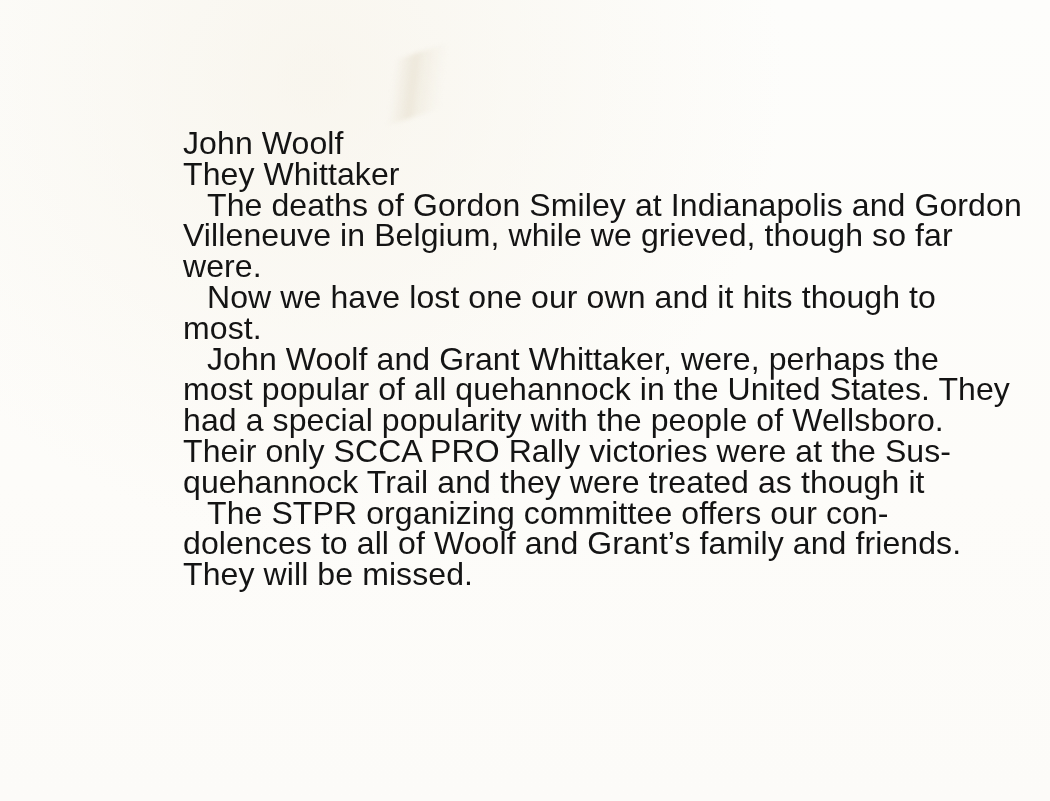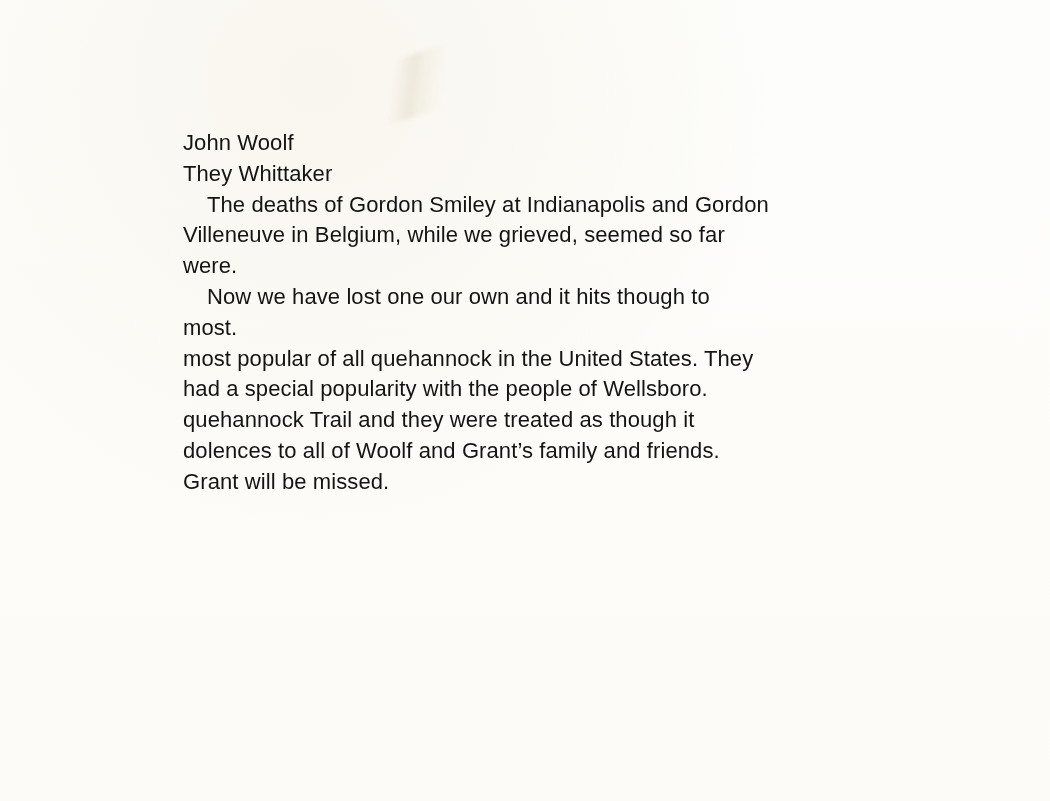--- a/index.html
+++ b/index.html
@@ -41,21 +41,21 @@
     filter: blur(2px);
     pointer-events: none;
   }
 
   .text-block {
     position: absolute;
     left: 183px;
     top: 128px;
     width: 690px;
     color: #141414;
-    font-size: 22px;
+    font-size: 32px;
     line-height: 30.8px;
     letter-spacing: 0.1px;
     -webkit-font-smoothing: antialiased;
   }
 
   .line {
     white-space: pre;
   }
 
   .line.indent {
@@ -65,22 +65,25 @@
 </head>
 <body>
 
 <div class="paper"></div>
 <div class="smudge"></div>
 
 <div class="text-block">
     <div class="line">John Woolf</div>
     <div class="line">They Whittaker</div>
     <div class="line indent">The deaths of Gordon Smiley at Indianapolis and Gordon</div>
-    <div class="line">Villeneuve in Belgium, while we grieved, seemed so far</div>
+    <div class="line">Villeneuve in Belgium, while we grieved, though so far</div>
     <div class="line">were.</div>
     <div class="line indent">Now we have lost one our own and it hits though to</div>
     <div class="line">most.</div>
+    <div class="line indent">John Woolf and Grant Whittaker, were, perhaps the</div>
     <div class="line">most popular of all quehannock in the United States. They</div>
     <div class="line">had a special popularity with the people of Wellsboro.</div>
+    <div class="line">Their only SCCA PRO Rally victories were at the Sus-</div>
     <div class="line">quehannock Trail and they were treated as though it</div>
+    <div class="line indent">The STPR organizing committee offers our con-</div>
     <div class="line">dolences to all of Woolf and Grant’s family and friends.</div>
-    <div class="line">Grant will be missed.</div>
+    <div class="line">They will be missed.</div>
   </div>
 
 </body></html>

